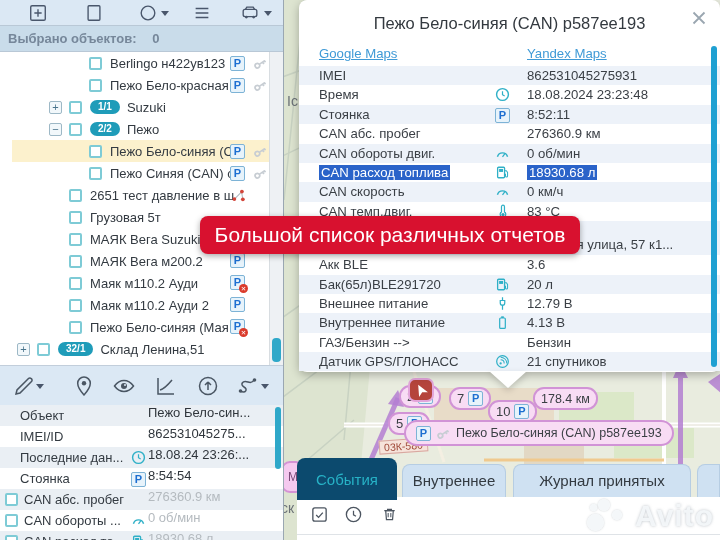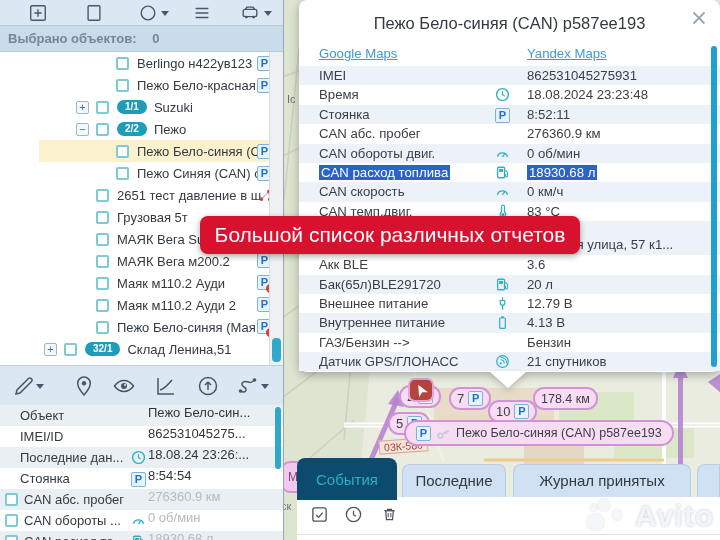--- a/index.html
+++ b/index.html
@@ -3,21 +3,21 @@
 <meta charset="utf-8">
 <style>
   html,body{margin:0;padding:0;background:#fff;}
   #app{position:relative;width:720px;height:540px;overflow:hidden;
        font-family:"Liberation Sans","DejaVu Sans",sans-serif;background:#e9ecdf;
        -webkit-font-smoothing:antialiased;}
   #app *{box-sizing:border-box;}
 
   
   #map{position:absolute;left:284px;top:0;width:436px;height:540px;z-index:1;}
-  .map-edge-text{position:absolute;color:#6b7176;font-size:11px;z-index:2;}
+  .map-edge-text{position:absolute;color:#6b7176;font-size:14px;z-index:2;}
   .map-blob{position:absolute;left:281px;top:461px;width:24px;height:32px;background:#f5c9ef;
             border:2px solid #d592d4;border-radius:9px;color:#7a4a78;font-size:12px;
             display:flex;align-items:center;justify-content:center;z-index:3;}
 
   
   .mpill{position:absolute;background:#f8dcf4;border:2px solid #d193d6;border-radius:11px;
          color:#3a3f44;font-size:13px;display:flex;align-items:center;gap:4px;
          padding:0 6px;height:23px;z-index:3;white-space:nowrap;}
   .mpill .pbadge{flex:none;}
   .p2{left:399px;top:385px;}
@@ -39,21 +39,21 @@
                border-bottom:1px solid #b9c8d6;}
   .ti{position:absolute;top:3px;width:20px;height:20px;color:#49566b;}
   .ti svg{width:100%;height:100%;}
   .caret{position:absolute;width:0;height:0;border-left:4px solid transparent;
          border-right:4px solid transparent;border-top:5px solid #49566b;}
   .sel-bar{position:absolute;left:0;top:26px;right:0;height:26px;background:#c9dcea;
            border-bottom:1px solid #b9c8d6;color:#76879a;font-weight:bold;font-size:13px;
            line-height:25px;padding-left:8px;}
   .sel-bar .cnt{margin-left:12px;}
 
-  .tree{position:absolute;left:0;top:52px;width:270px;height:313px;background:#fff;overflow:hidden;padding-left:39px;}
+  .tree{position:absolute;left:12px;top:52px;width:270px;height:313px;background:#fff;overflow:hidden;}
   .trow{position:relative;height:22px;display:flex;align-items:center;font-size:13px;color:#333a41;white-space:nowrap;}
   .trow.sel{background:#fcf1cd;}
   .lv0{padding-left:5px;}.lv1{padding-left:57px;}.lv1e{padding-left:37px;}.lv2{padding-left:77px;}
   .expander{flex:none;width:13px;height:13px;border:1px solid #9db8c6;background:#f2f8fb;color:#49748c;
             font-size:11px;line-height:10px;text-align:center;margin-right:7px;border-radius:2px;}
   .cb{flex:none;width:13px;height:13px;border:2px solid #7ecbd6;border-radius:2px;background:#fff;margin-right:8px;}
   .pill{flex:none;background:#1f9cb9;color:#fff;font-size:10px;font-weight:bold;
         padding:2px 8px;border-radius:9px;margin-right:7px;line-height:10px;}
   .badges{position:absolute;left:218px;top:3px;display:flex;gap:7px;align-items:center;}
   .pbadge{position:relative;width:15px;height:15px;background:#e7f3fb;border:1px solid #7db3d6;
@@ -458,21 +458,21 @@
           <span class="dval">18930.68 л</span>
         </div>
       </div>
     <div class="det-sb">
         <div class="thumb"></div>
       </div>
   </div>
 
   <div id="tabsWrap">
       <div class="tab tabpos0 active">События</div>
-      <div class="tab tabpos1 inactive">Последние</div>
+      <div class="tab tabpos1 inactive">Внутреннее</div>
       <div class="tab tabpos2 inactive">Журнал принятых данных</div>
     </div>
   <div class="tab-partial"></div>
   <div id="panel-content">
     <span class="ei" style="left:13px;">
       <svg viewBox="0 0 20 20">
           <rect x="3" y="3" width="14" height="14" rx="2" fill="none" stroke="currentColor" stroke-width="1.4"></rect>
           <path d="M6.5 10.5l2.5 2.5 4.5-5" fill="none" stroke="currentColor" stroke-width="1.4"></path>
         </svg></span>
     <span class="ei" style="left:47px;">

